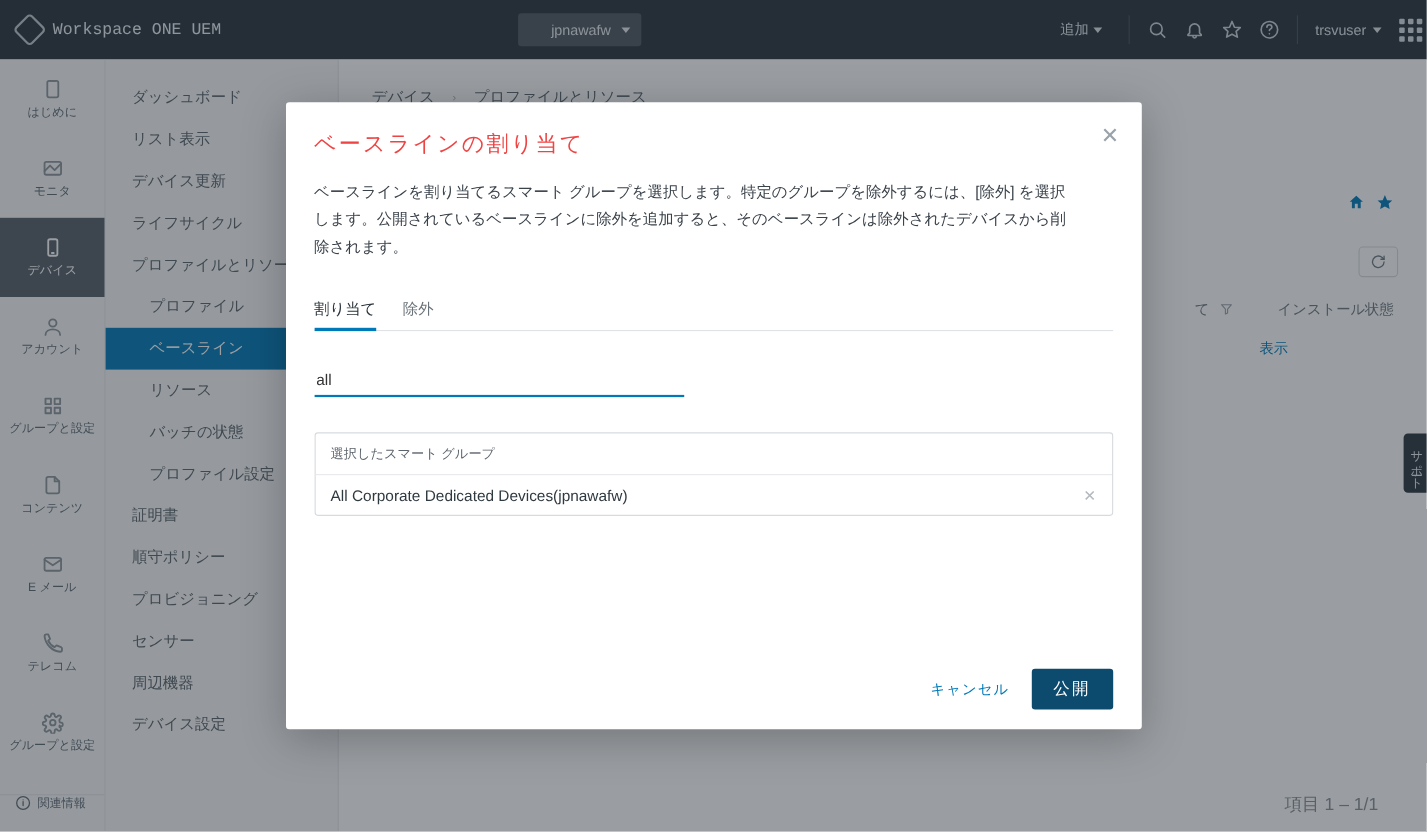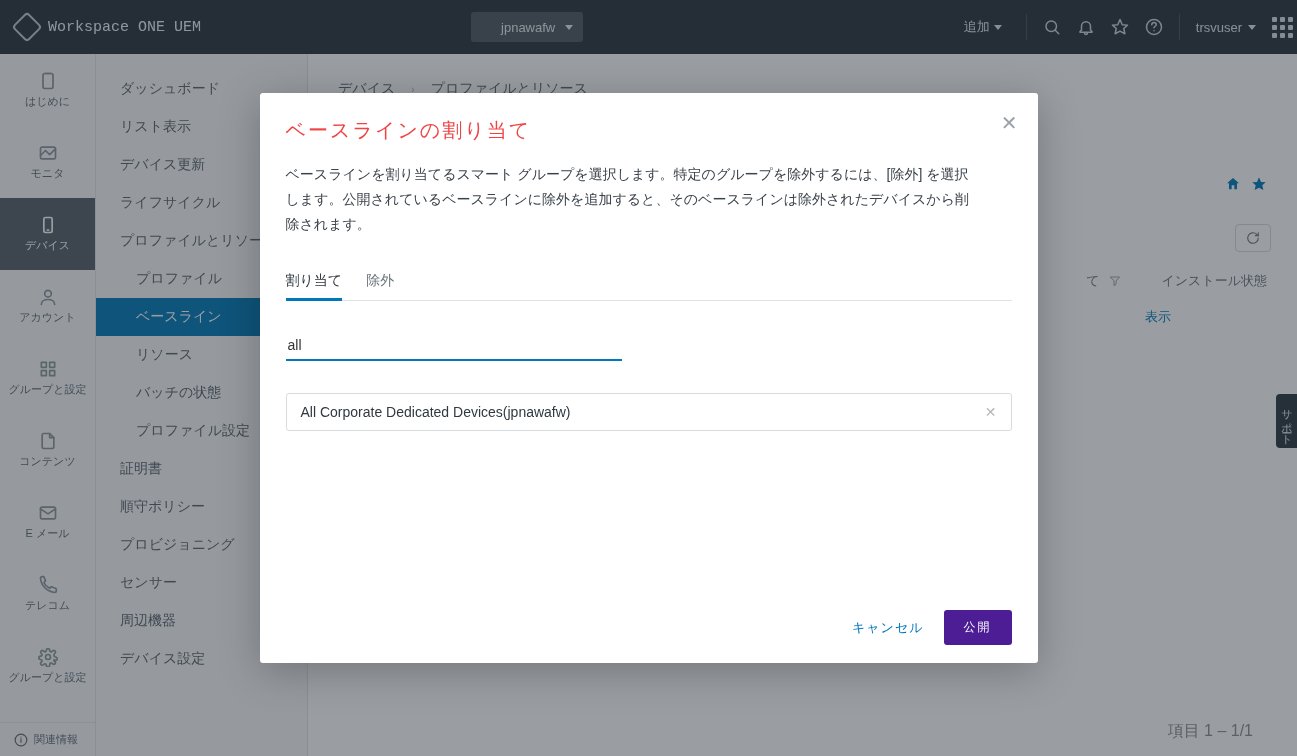--- a/index.html
+++ b/index.html
@@ -94,21 +94,21 @@
       height: 72px;
       cursor: pointer;
     }
     .rail-item .ri-icon { width: 20px; height: 20px; opacity: 0.7; }
     .rail-item.active { background: #575f68; color: #fff; }
     .rail-item.active .ri-icon { opacity: 1; }
     .rail-footer {
       margin-top: auto;
       height: 34px;
       display: flex;
-      align-items: center;
+      align-items: flex-start;
       gap: 6px;
       padding-left: 14px;
       color: #5f6a74;
       cursor: pointer;
       border-top: 1px solid #e5e7ea;
     }
     .rail-footer .ri-icon { width: 14px; height: 14px; }
 
     .subnav {
       width: 212px;
@@ -202,22 +202,22 @@
       border: 1px solid #d7dbde; border-radius: 3px;
     }
     .modal .sg-head { padding: 10px 14px; font-size: 12px; color: #5c646c; border-bottom: 1px solid #e6e8eb; }
     .modal .sg-row { padding: 10px 14px; font-size: 14px; color: #2f3940; display: flex; align-items: center; justify-content: space-between; }
     .modal .sg-row .x { color: #b3b9bf; font-size: 14px; cursor: pointer; }
     .modal .footer {
       margin-top: auto; display: flex; justify-content: flex-end; gap: 20px; align-items: center; padding-top: 20px;
     }
     .modal .footer .btn-cancel { color: #0079b8; cursor: pointer; font-size: 13px; letter-spacing: 1px; }
     .modal .footer .btn-publish {
-      background: #4c1d95; color: #fff; border: none; border-radius: 3px;
-      padding: 9px 20px; font-size: 12px; letter-spacing: 2px; cursor: pointer;
+      background: #0c4a6e; color: #fff; border: none; border-radius: 3px;
+      padding: 9px 20px; font-size: 15px; letter-spacing: 2px; cursor: pointer;
     }
 
     svg { fill: none; stroke: currentColor; stroke-width: 2; stroke-linecap: round; stroke-linejoin: round; }
   </style>
 </head>
 <body>
 
 <div class="topbar">
   <div class="brand">
     <div class="brand-logo"></div>
@@ -404,20 +404,21 @@
   <div class="modal">
     <span class="close">✕</span>
     <h2>ベースラインの割り当て</h2>
     <p class="desc">ベースラインを割り当てるスマート グループを選択します。特定のグループを除外するには、[除外] を選択します。公開されているベースラインに除外を追加すると、そのベースラインは除外されたデバイスから削除されます。</p>
     <div class="tabs">
       <div class="tab active">割り当て</div>
       <div class="tab">除外</div>
     </div>
     <input class="search-input" type="text" value="all" style="">
     <div class="sg-box">
+      <div class="sg-head">選択したスマート グループ</div>
       <div class="sg-row">
         <span>All Corporate Dedicated Devices(jpnawafw)</span>
         <span class="x">✕</span>
       </div>
     </div>
     <div class="footer">
       <span class="btn-cancel">キャンセル</span>
       <button class="btn-publish">公開</button>
     </div>
   </div>

